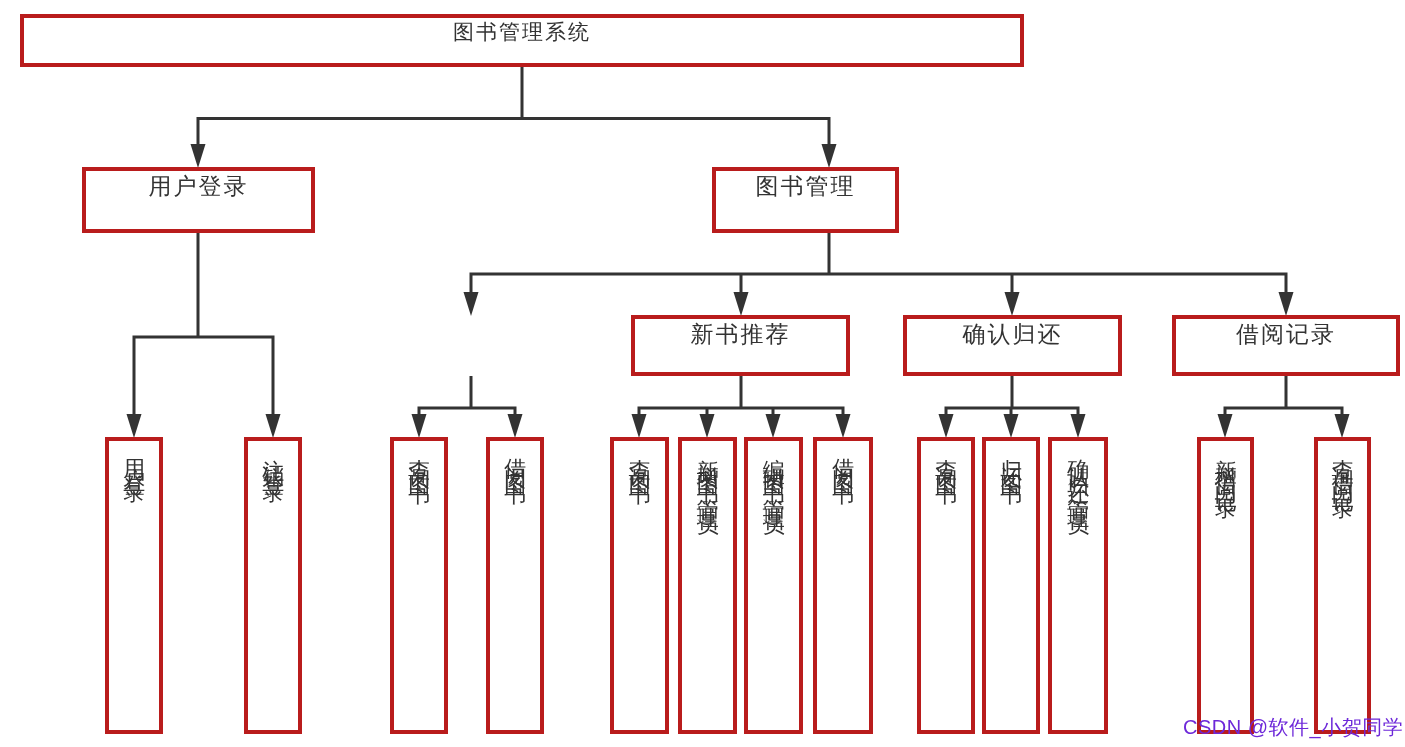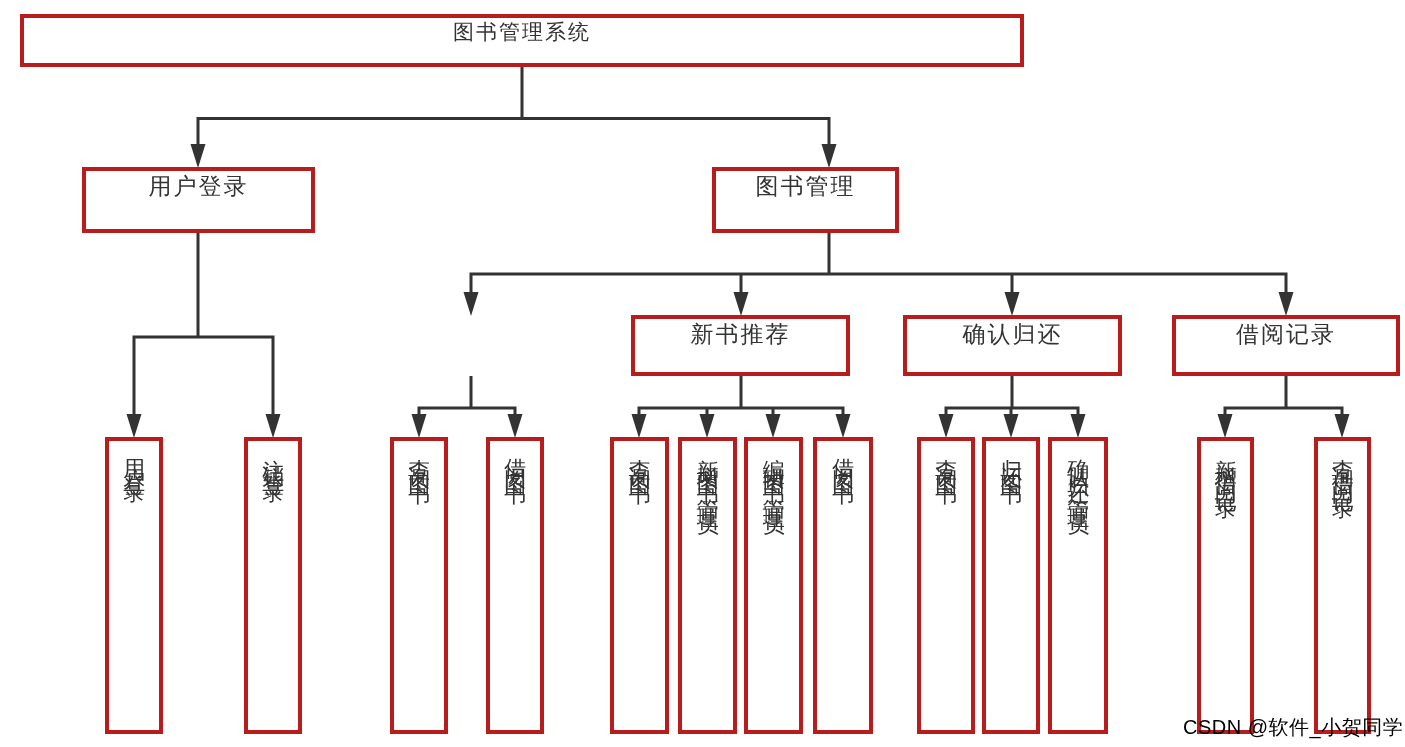--- a/index.html
+++ b/index.html
@@ -50,21 +50,21 @@
     letter-spacing: 8px;
     line-height: 1.2;
   }
   .watermark {
     position: absolute;
     left: 1183px;
     top: 714px;
     z-index: 3;
     font-size: 20px;
     letter-spacing: 0.5px;
-    color: #000000;
+    color: #6d28d9;
     white-space: nowrap;
   }
 </style>
 </head>
 <body>
 
 <div class="stage">
 
   <svg class="connectors" viewBox="0 0 1405 747" xmlns="http://www.w3.org/2000/svg">
     <g stroke="#333333" stroke-width="3" fill="none">

